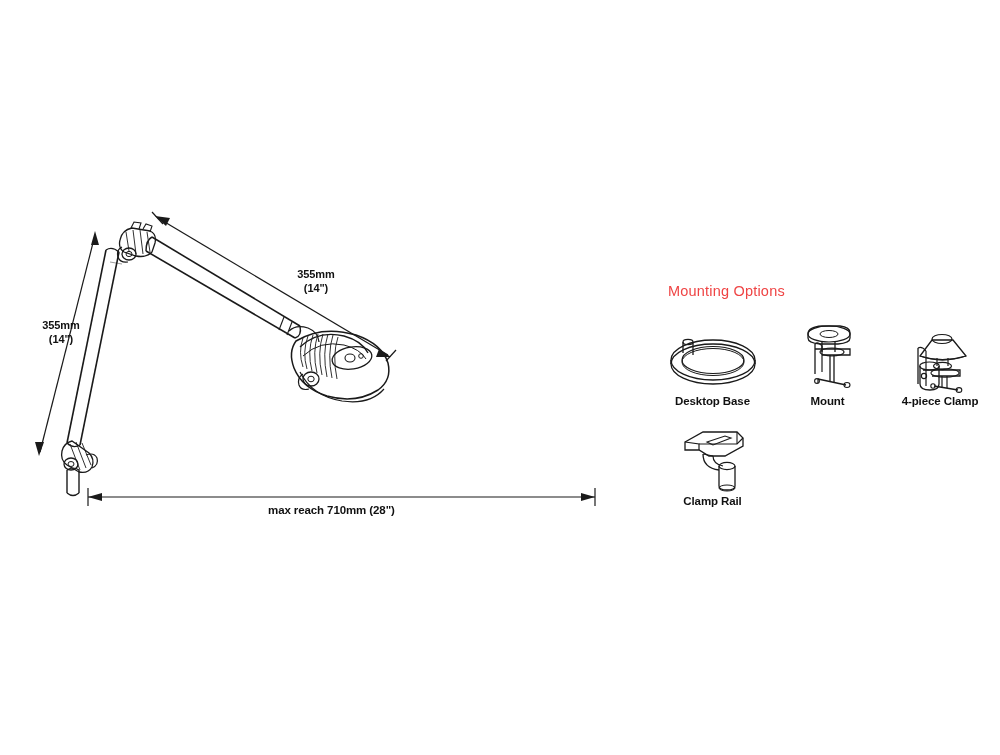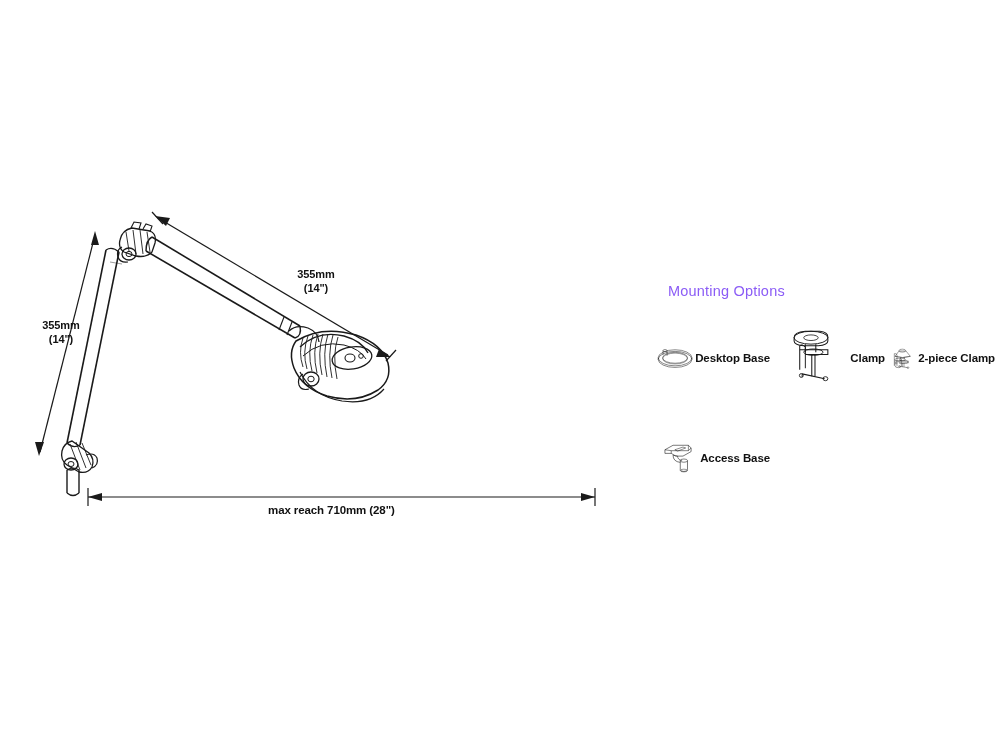--- a/index.html
+++ b/index.html
@@ -62,39 +62,39 @@
     top: 283px;
     width: 340px;
     height: 225px;
   }
   #mounting-title {
     position: absolute;
     left: 13px;
     top: 0px;
     font-family: "Liberation Sans", sans-serif;
     font-size: 14.5px;
-    color: #8b5cf6;
+    color: #ef4444;
     letter-spacing: 0.2px;
     white-space: nowrap;
   }
   .mount-grid {
     position: absolute;
     left: 0;
     top: 24px;
     width: 340px;
     display: grid;
     grid-template-columns: 115px 115px 110px;
     grid-template-rows: 100px 100px;
   }
   .mount-cell {
     position: relative;
     display: flex;
-    flex-direction: row;
+    flex-direction: column;
     align-items: center;
-    justify-content: center;
+    justify-content: flex-end;
   }
   .mount-icon {
     width: 100px;
     height: 72px;
     display: block;
   }
   .mount-label {
     font-family: "Liberation Sans", sans-serif;
     font-weight: bold;
     font-size: 11.5px;
@@ -273,21 +273,21 @@
           <ellipse class="ln" cx="54" cy="30" rx="12" ry="4" stroke-width="1.1" fill="#ffffff"></ellipse>
 
           <path class="ln" d="M52,33 L52,60" stroke-width="1.3"></path>
           <path class="ln" d="M56,33 L56,60" stroke-width="1.3"></path>
 
           <path class="ln" d="M40,57 L68,63" stroke-width="1.3"></path>
           <path class="ln" d="M40,57 L40,61" stroke-width="1.2"></path>
           <ellipse class="ln" cx="69" cy="63" rx="3" ry="2.5" stroke-width="1.1" fill="#ffffff"></ellipse>
           <ellipse class="ln" cx="39" cy="59" rx="2.4" ry="2.4" stroke-width="1.1" fill="#ffffff"></ellipse>
         </svg>
-        <div class="mount-label">Clamp</div>
+        <div class="mount-label">Mount</div>
       </div>
 
 
       <div class="mount-cell">
         <svg class="mount-icon" viewBox="0 0 100 72">
 
           <path class="ln" d="M42,18 L30,34 Q52,42 76,34 L63,18 Z" stroke-width="1.3" fill="#ffffff"></path>
           <ellipse class="ln" cx="52" cy="17" rx="10" ry="4.5" stroke-width="1.2" fill="#ffffff"></ellipse>
           <path class="ln" d="M30,34 Q52,41 76,34" stroke-width="1.1" fill="none"></path>
 
@@ -306,40 +306,40 @@
           <path class="ln" d="M33,48 L70,48 L70,54 L42,54" stroke-width="1.3" fill="#ffffff"></path>
           <ellipse class="ln" cx="55" cy="51" rx="14" ry="4.2" stroke-width="1.1" fill="#ffffff"></ellipse>
 
           <path class="ln" d="M52,54 L52,66" stroke-width="1.2"></path>
           <path class="ln" d="M57,54 L57,66" stroke-width="1.2"></path>
 
           <path class="ln" d="M44,64 L68,68" stroke-width="1.3"></path>
           <ellipse class="ln" cx="69" cy="68" rx="2.8" ry="2.4" stroke-width="1.1" fill="#ffffff"></ellipse>
           <ellipse class="ln" cx="43" cy="64" rx="2.2" ry="2.2" stroke-width="1.1" fill="#ffffff"></ellipse>
         </svg>
-        <div class="mount-label">2-piece Clamp</div>
+        <div class="mount-label">4-piece Clamp</div>
       </div>
 
       <div class="mount-cell">
         <svg class="mount-icon" viewBox="0 0 100 72">
 
           <path class="ln" d="M22,20 L40,10 L74,10 L80,16 L80,24 L62,34 L46,34 L36,28 L22,28 Z" stroke-width="1.3" fill="#ffffff"></path>
           <path class="ln" d="M22,20 L36,22 L36,28" stroke-width="1.2" fill="none"></path>
           <path class="ln" d="M36,22 L74,22 L80,16" stroke-width="1.2" fill="none"></path>
           <path class="ln" d="M74,10 L74,22" stroke-width="1.1"></path>
 
           <path class="ln" d="M44,20 L62,14 L68,16 L50,23 Z" stroke-width="1.1" fill="#ffffff"></path>
 
           <path class="ln" d="M40,32 Q40,46 56,48" stroke-width="1.3" fill="none"></path>
           <path class="ln" d="M50,34 Q50,42 60,44" stroke-width="1.2" fill="none"></path>
           <path class="ln" d="M40,32 L50,34" stroke-width="1.2"></path>
 
           <path class="ln" d="M56,44 L56,64 Q56,68 64,68 Q72,68 72,64 L72,44" stroke-width="1.3" fill="#ffffff"></path>
           <ellipse class="ln" cx="64" cy="44" rx="8" ry="3.6" stroke-width="1.2" fill="#ffffff"></ellipse>
           <ellipse class="ln" cx="64" cy="66" rx="8" ry="3" stroke-width="1" fill="none"></ellipse>
         </svg>
-        <div class="mount-label">Access Base</div>
+        <div class="mount-label">Clamp Rail</div>
       </div>
 
     </div>
   </div>
 
 </div>
 
 </body></html>

